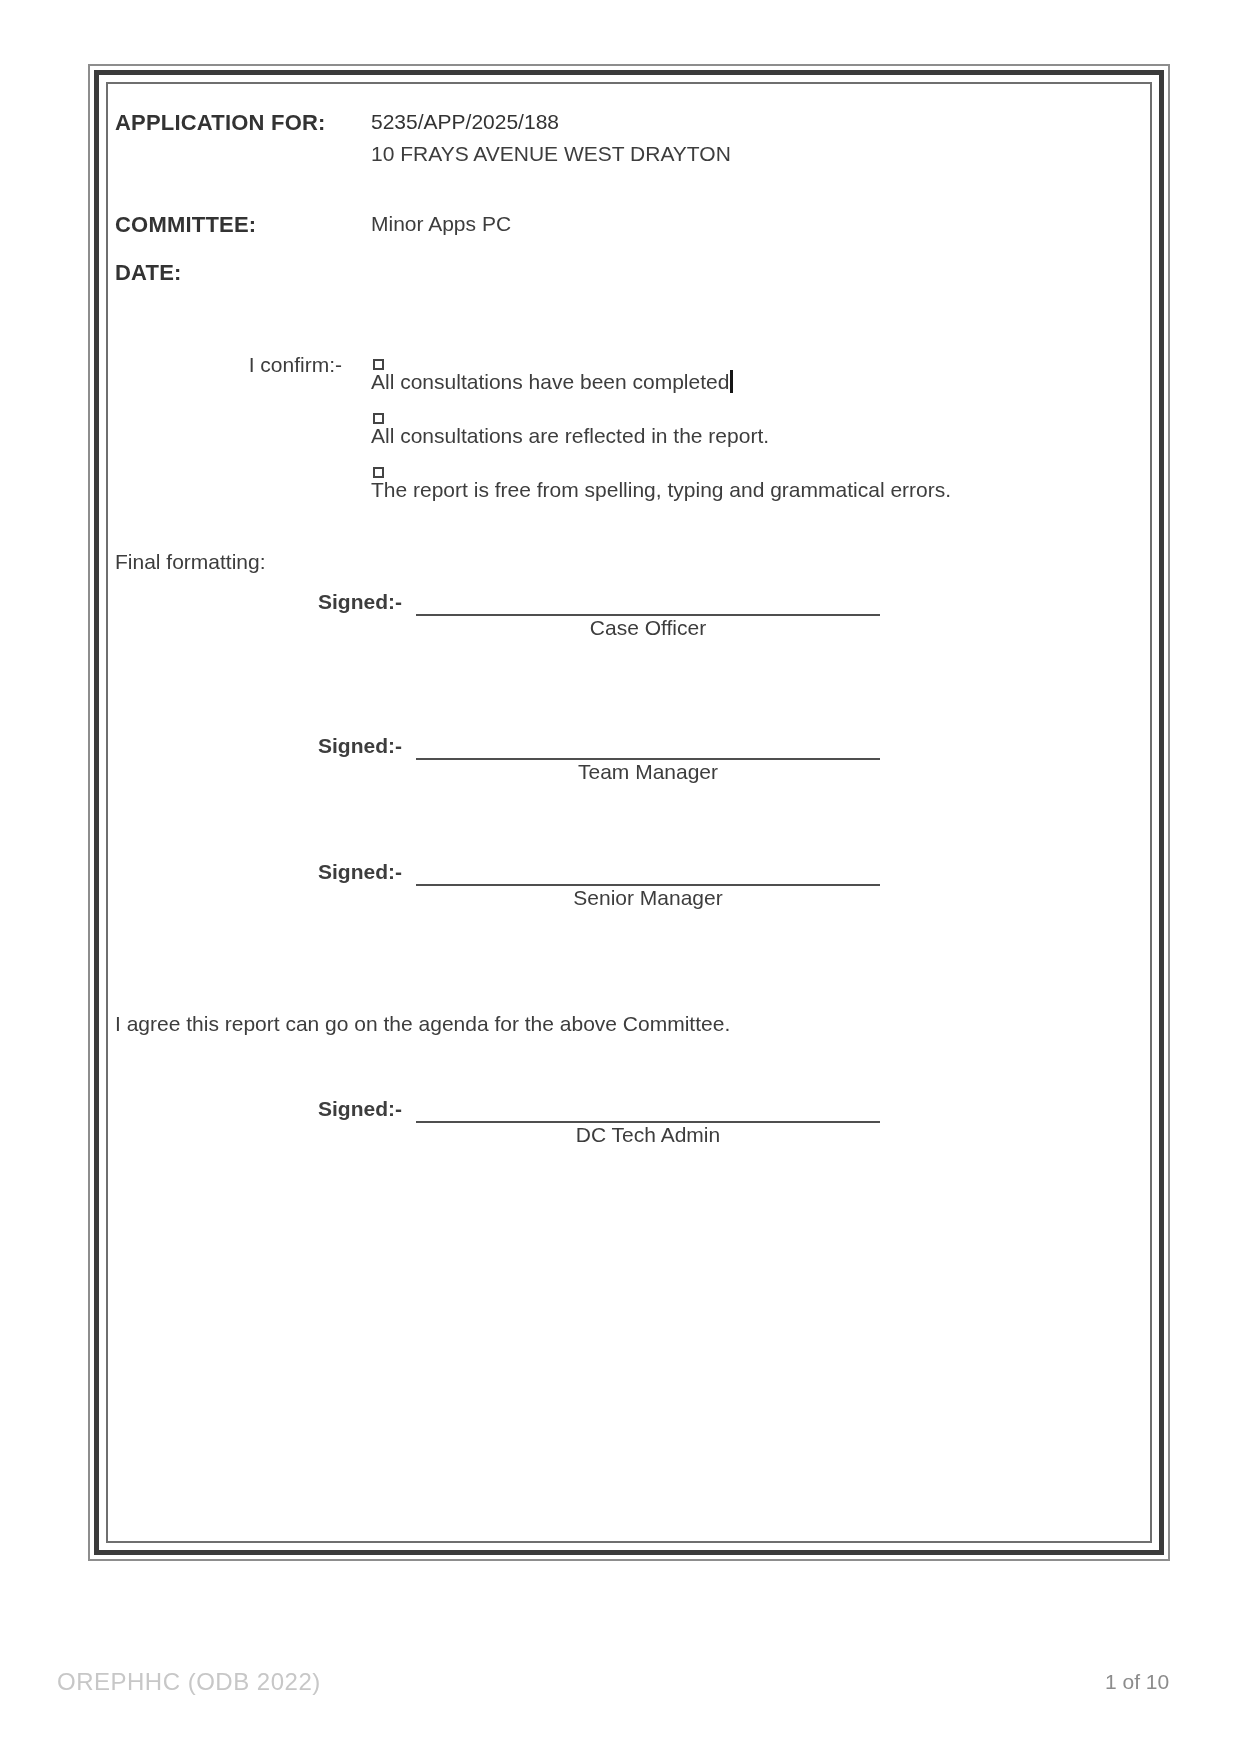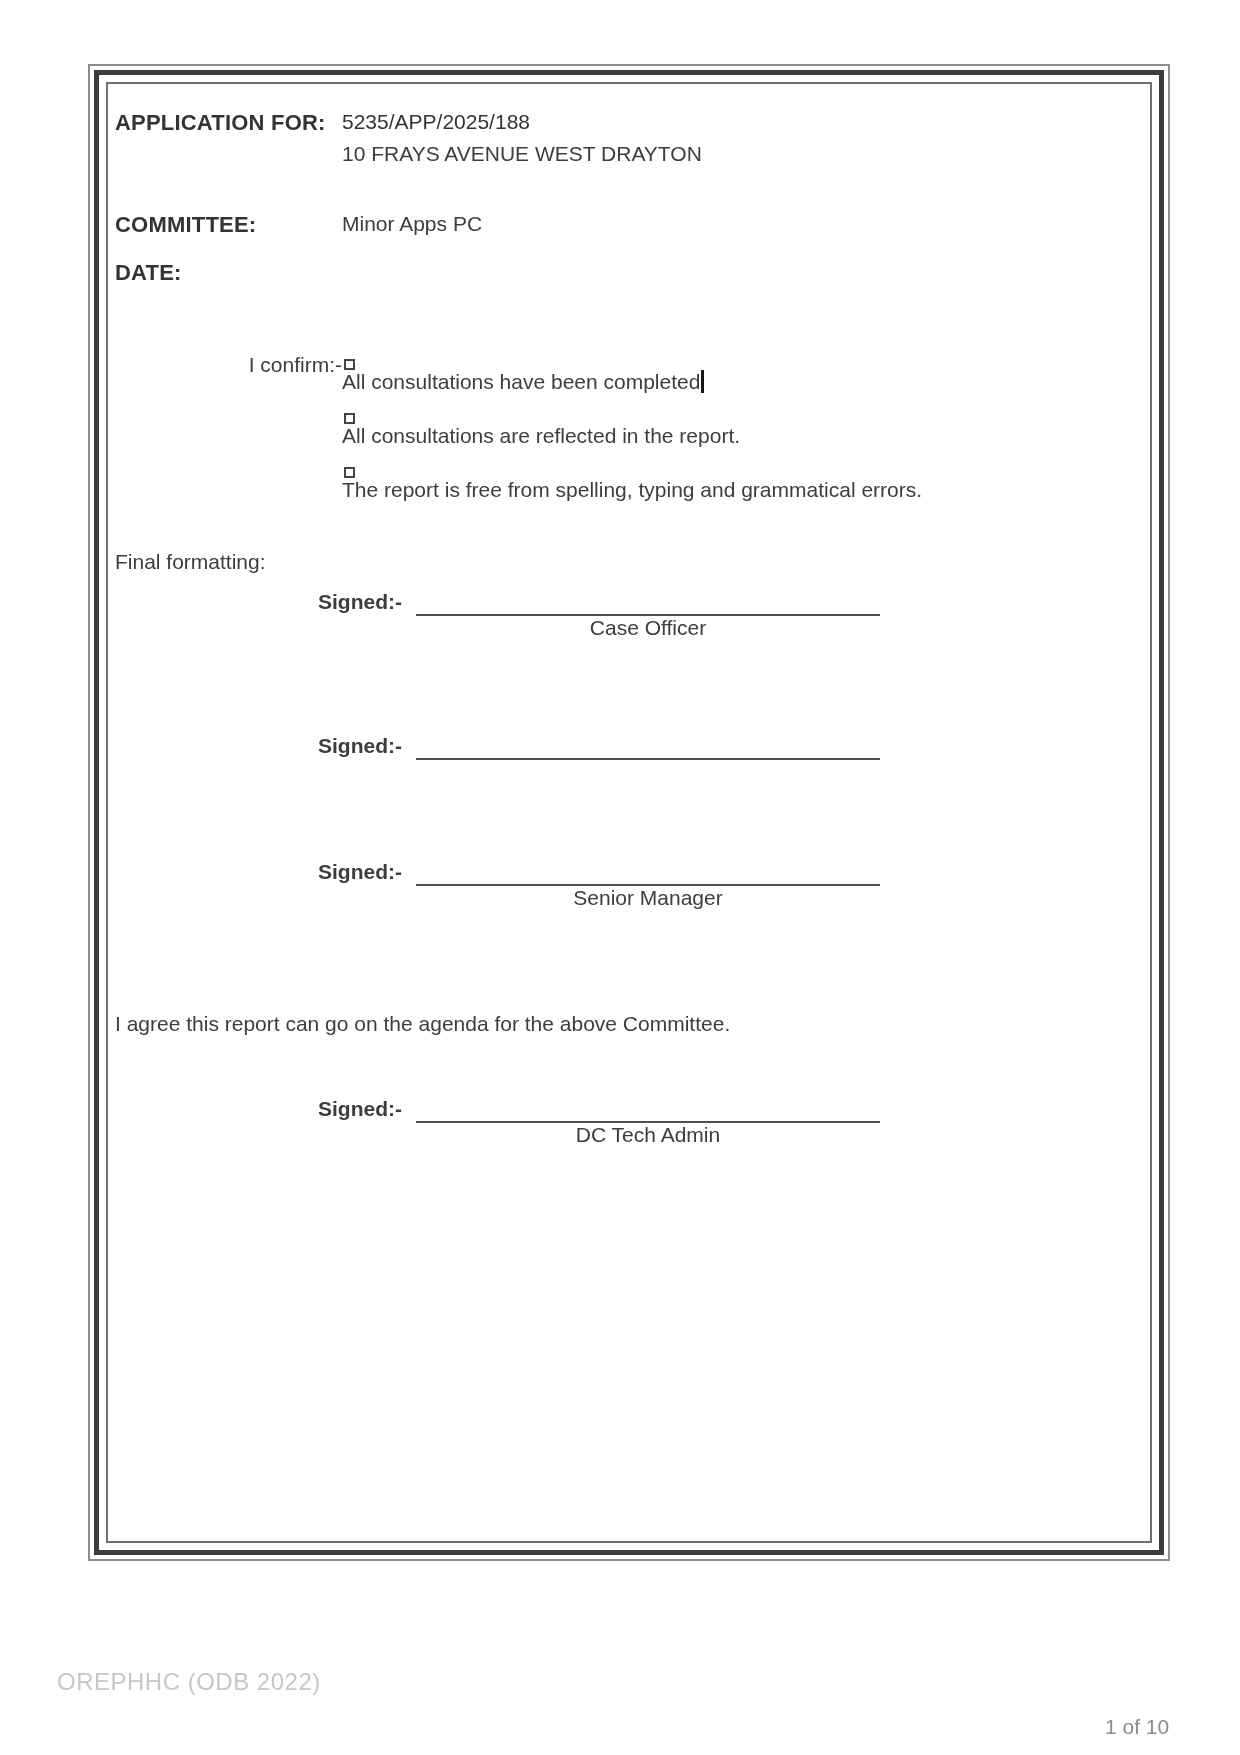--- a/index.html
+++ b/index.html
@@ -10,21 +10,21 @@
     font-family:"Liberation Sans", sans-serif;
     color:#3a3a3a;
     overflow:hidden;
   }
   
   .frame       { position:absolute; left:88px; top:64px; width:1082px; height:1497px;
                  border:2px solid #8d8d8d; box-sizing:border-box; }
   .frame-mid   { position:absolute; inset:4px; border:5px solid #3b3b3b; box-sizing:border-box; }
   .frame-inner { position:absolute; inset:7px; border:2px solid #6f6f6f; box-sizing:border-box; }
 
-  .abs { position:absolute; }
+  .abs { position:absolute;gap:29px; }
 
   .label-bold  { font-weight:bold; font-size:22px; color:#333333; letter-spacing:0.2px; }
   .body-text   { font-size:21px; color:#3d3d3d; }
 
   .field-row   { display:flex; align-items:flex-start; }
   .field-label { width:227px; flex:0 0 227px; }
   .field-value { font-size:21px; color:#3d3d3d; }
   .value-bold  { font-weight:normal; color:#333333; }
   .value-line2 { margin-top:8px; font-weight:normal; }
 
@@ -100,20 +100,21 @@
       <span class="sig-line"></span>
     </div>
     <div class="sig-role">Case Officer</div>
   </div>
 
   <div class="sig-block" style="top:732px;">
     <div class="sig-row">
       <span class="sig-label">Signed:-</span>
       <span class="sig-line"></span>
     </div>
+    <div class="sig-role">Team Manager</div>
   </div>
 
   <div class="sig-block" style="top:858px;">
     <div class="sig-row">
       <span class="sig-label">Signed:-</span>
       <span class="sig-line"></span>
     </div>
     <div class="sig-role">Senior Manager</div>
   </div>
 
@@ -121,15 +122,15 @@
 
   <div class="sig-block" style="top:1095px;">
     <div class="sig-row">
       <span class="sig-label">Signed:-</span>
       <span class="sig-line"></span>
     </div>
     <div class="sig-role">DC Tech Admin</div>
   </div>
 
   <div class="abs footer-left" style="left:57px; top:1668px;">OREPHHC (ODB 2022)</div>
-  <div class="abs footer-right" style="left:1105px; top:1670px;margin-top:45px;">1 of 10</div>
+  <div class="abs footer-right" style="left:1105px; top:1670px;">1 of 10</div>
 
 </div>
 
 </body></html>

